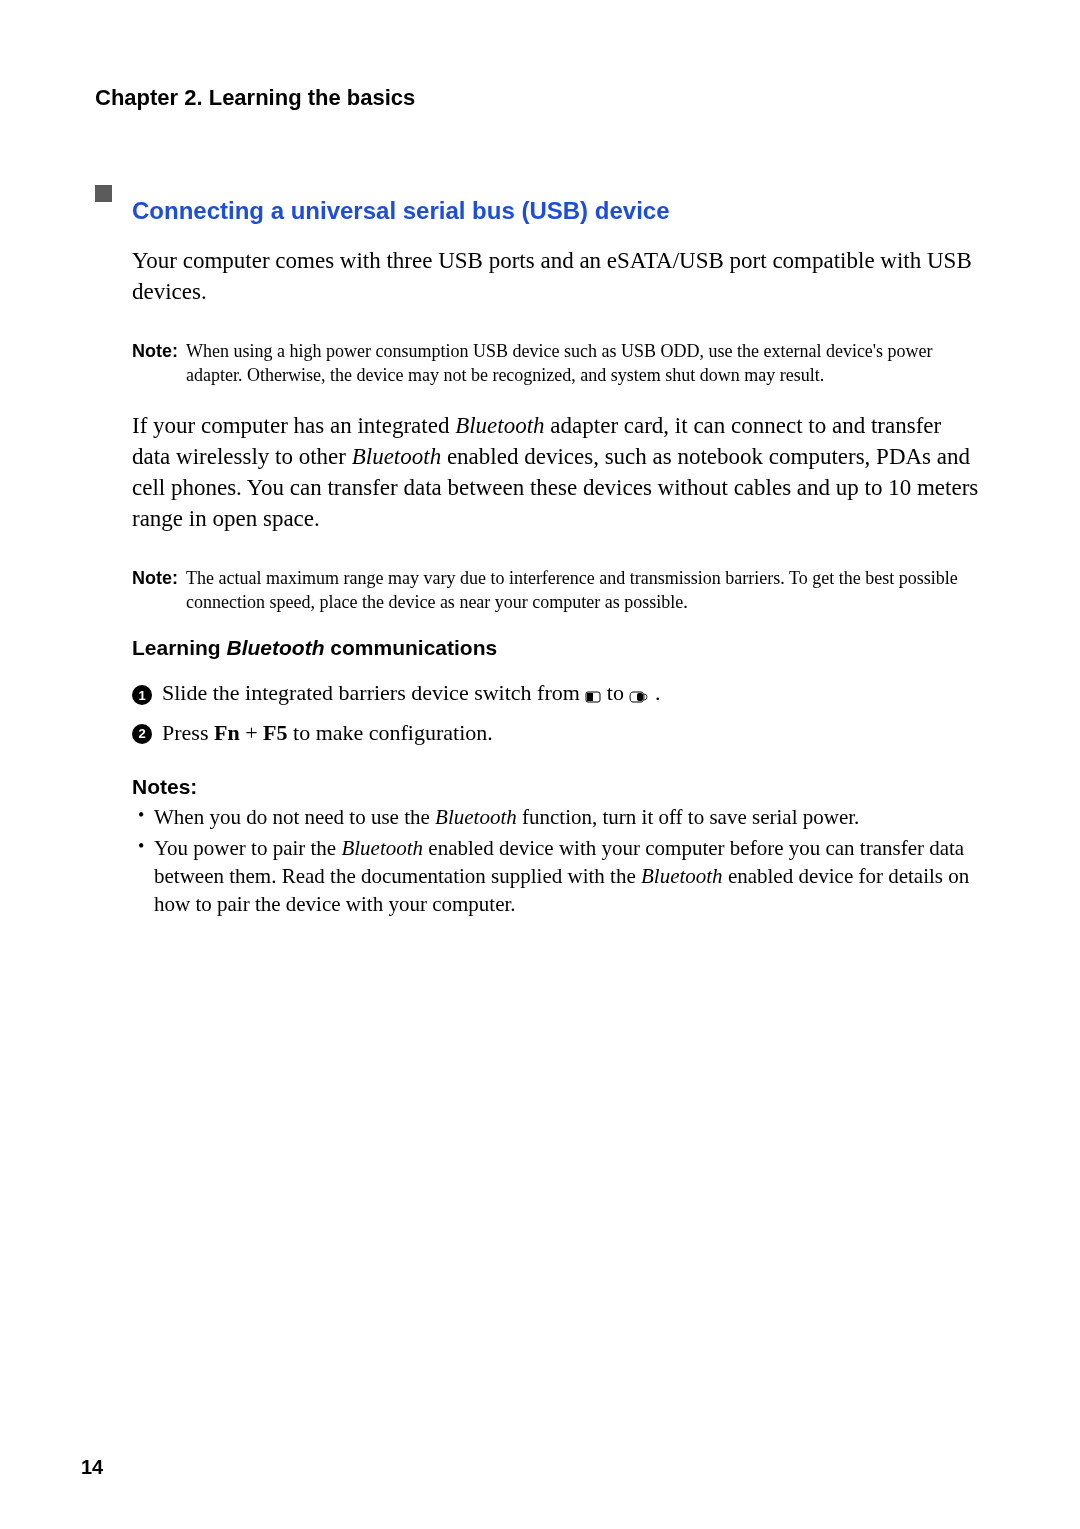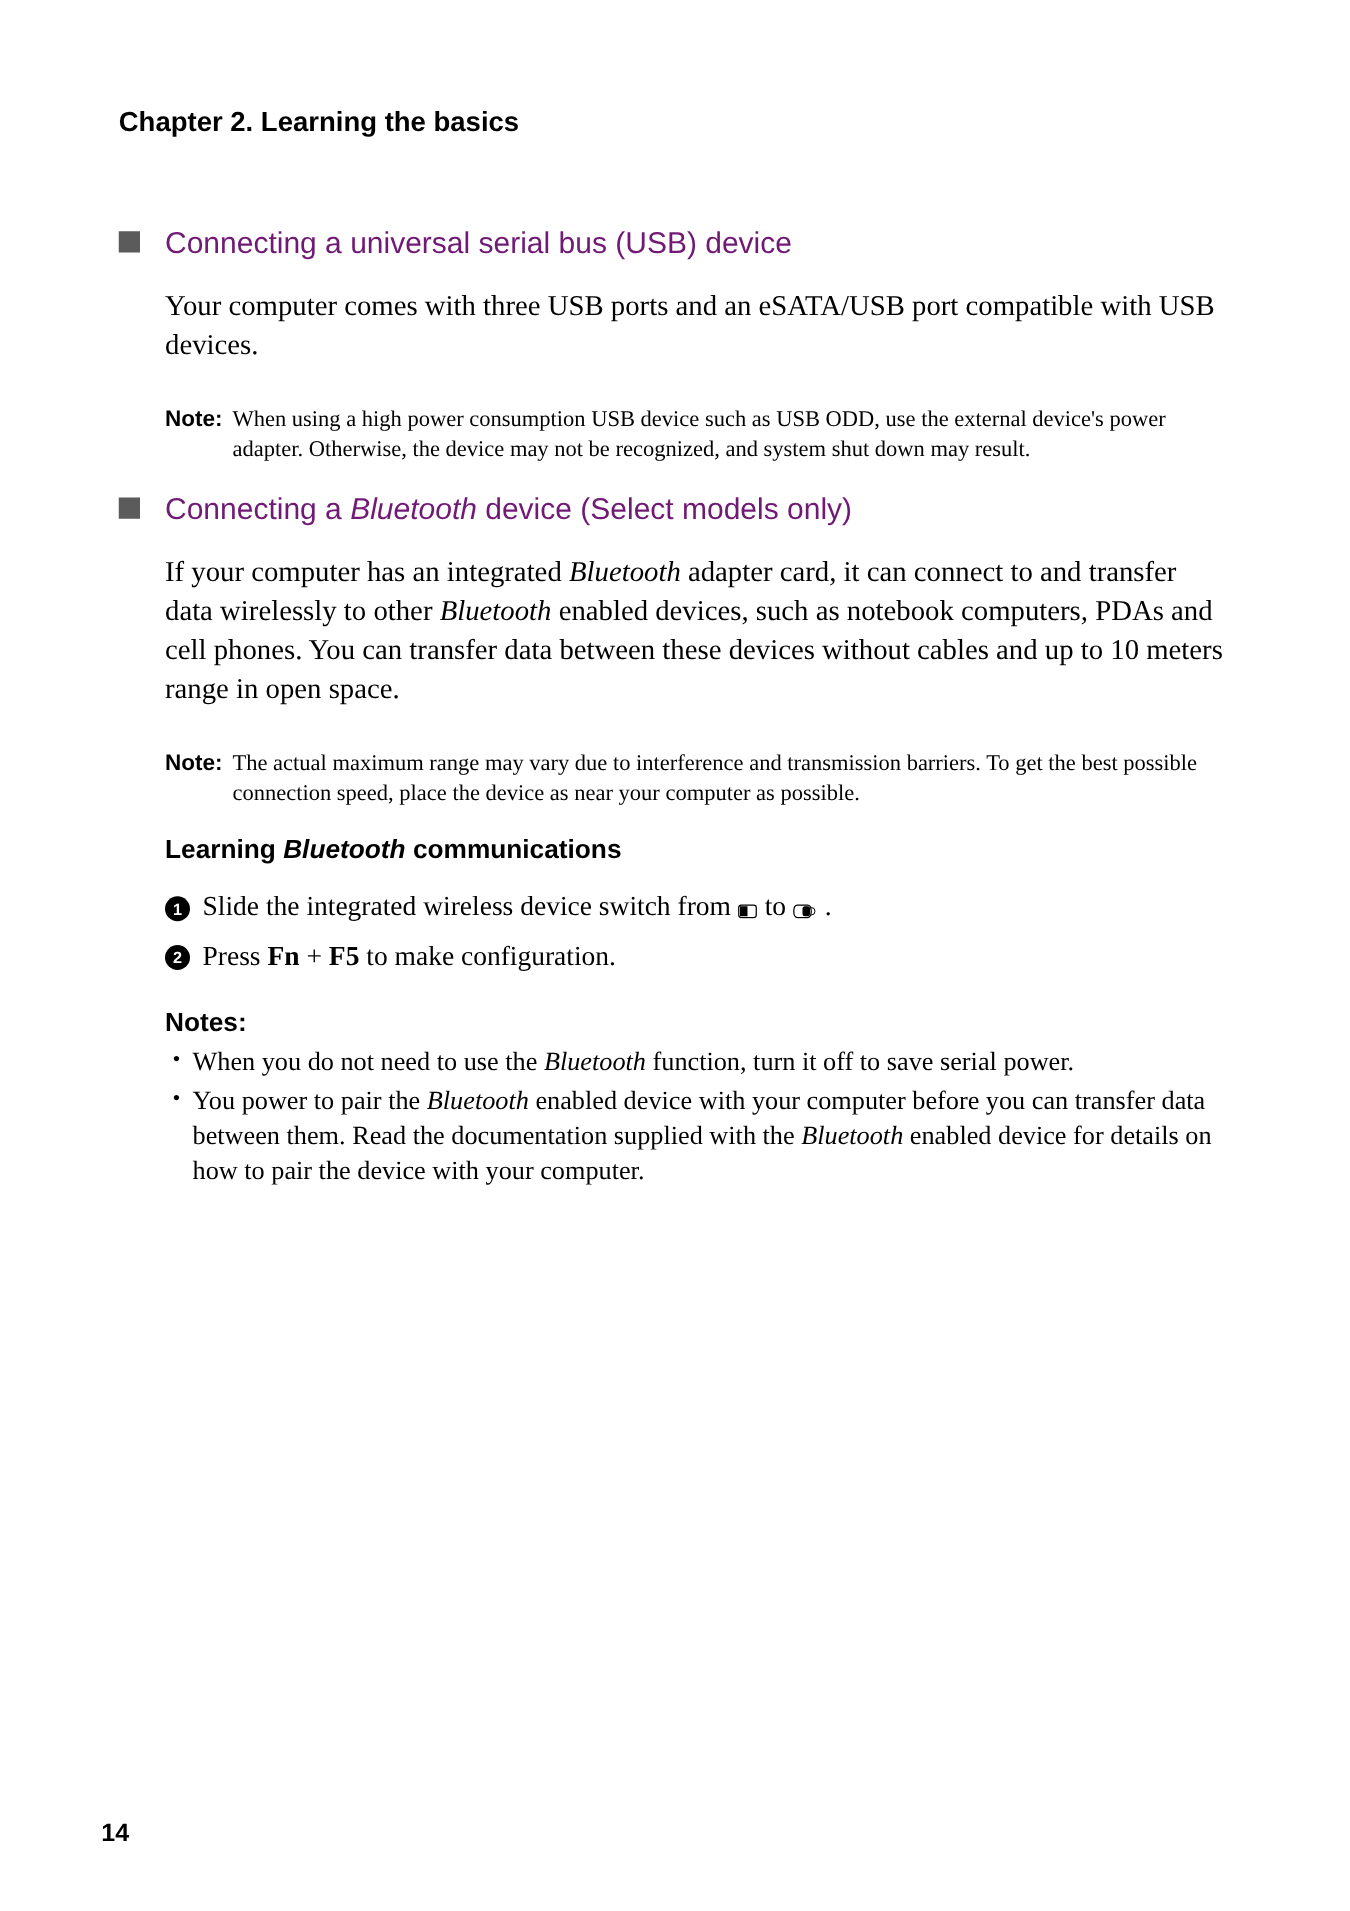--- a/index.html
+++ b/index.html
@@ -33,23 +33,24 @@
     .bullet-square {
       width: 17px;
       height: 17px;
       background: #5b5b5b;
       flex-shrink: 0;
       margin-top: 4px;
       margin-right: 20px;
     }
     .section-title {
       font-family: Arial, Helvetica, sans-serif;
-      font-weight: normal;
+      font-weight: bold;
       font-size: 24px;
-      color: #701a75;
+      color: #1d4ed8;
+      margin-top: 16px;
     }
     .body-text {
       font-size: 23px;
       line-height: 1.35;
       margin-left: 37px;
       margin-bottom: 12px;
     }
     .note-block {
       margin-left: 37px;
       font-size: 18px;
@@ -161,44 +162,38 @@
     <div class="section-title">Connecting a universal serial bus (USB) device</div>
   </div>
   <div class="body-text">Your computer comes with three USB ports and an eSATA/USB port compatible with USB devices.</div>
   <div class="note-block">
     <span class="note-label">Note:</span>
     <span class="note-text">When using a high power consumption USB device such as USB ODD, use the external device's power adapter. Otherwise, the device may not be recognized, and system shut down may result.</span>
   </div>
 </div>
 
 <div class="section">
-  <div class="section-heading">
-    <div class="bullet-square"></div>
-    <div class="section-title">
-      <span>Connecting a </span><span class="italic">Bluetooth</span><span> device (Select models only)</span>
-    </div>
-  </div>
   <div class="body-text">
     <span>If your computer has an integrated </span><span class="italic">Bluetooth</span><span> adapter card, it can connect to and transfer data wirelessly to other </span><span class="italic">Bluetooth</span><span> enabled devices, such as notebook computers, PDAs and cell phones. You can transfer data between these devices without cables and up to 10 meters range in open space.</span>
   </div>
   <div class="note-block">
     <span class="note-label">Note:</span>
     <span class="note-text">The actual maximum range may vary due to interference and transmission barriers. To get the best possible connection speed, place the device as near your computer as possible.</span>
   </div>
 </div>
 
 <div class="subsection-title">
   <span>Learning </span><span class="italic">Bluetooth</span><span> communications</span>
 </div>
 
 <div class="step-list">
   <div class="step-item">
     <span class="step-badge">1</span>
     <span class="step-text">
-      <span>Slide the integrated wireless device switch from </span>
+      <span>Slide the integrated barriers device switch from </span>
       <span class="switch-icon">
         <svg width="16" height="12" viewBox="0 0 16 12">
             <rect x="1" y="1" width="14" height="10" rx="2" fill="none" stroke="#000" stroke-width="1"></rect>
             <rect x="2" y="2" width="6" height="8" fill="#000"></rect>
           </svg>
       </span>
       <span> to </span>
       <span class="switch-icon">
         <svg width="20" height="12" viewBox="0 0 20 12">
             <path d="M1 6 Q 1 1 4 1 L 12 1 Q 15 1 15 6 Q 15 11 12 11 L 4 11 Q 1 11 1 6" fill="none" stroke="#000" stroke-width="1"></path>

